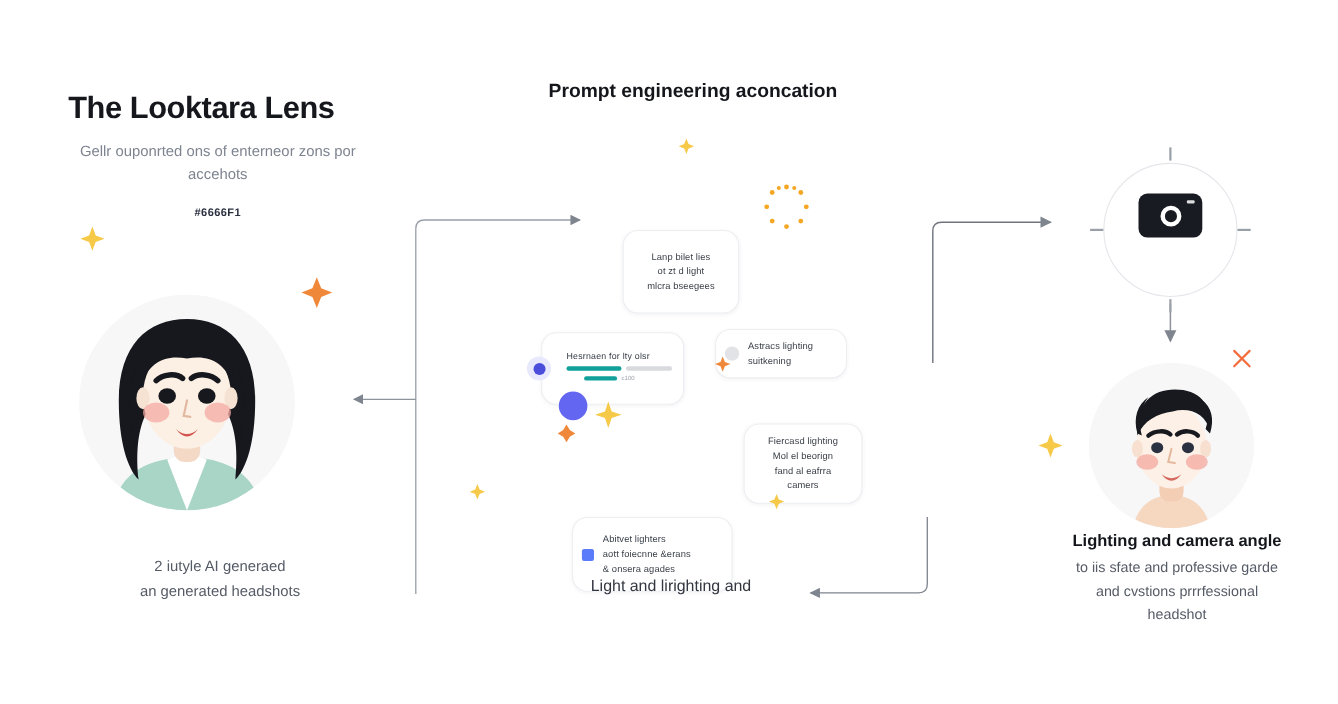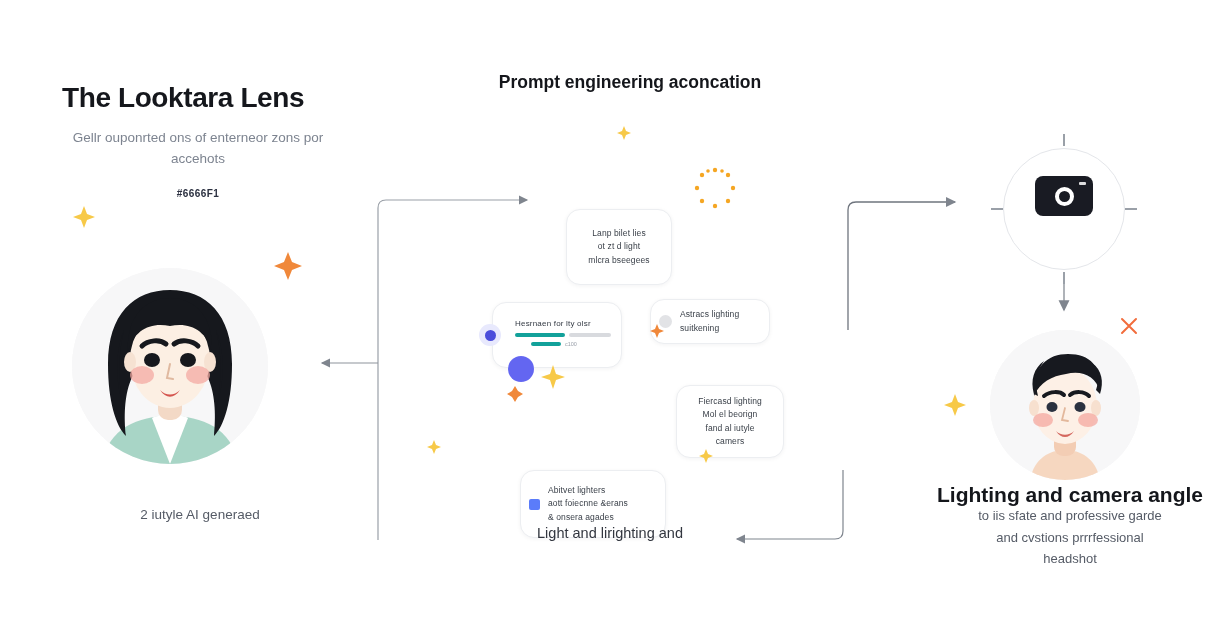--- a/index.html
+++ b/index.html
@@ -83,21 +83,21 @@
 
   
   .center-caption{
     left:470px;top:522px;width:280px;
     text-align:center;font-size:14.5px;color:#32363f;line-height:1.62;
   }
 
   
   .right-title{
     left:930px;top:483px;width:280px;
-    text-align:center;font-size:21px;font-weight:bold;color:#14161b;
+    text-align:center;font-size:15px;font-weight:bold;color:#14161b;
   }
   .right-sub{
     left:930px;top:505px;width:280px;
     text-align:center;font-size:13px;color:#555b66;line-height:1.66;
   }
 
   
   .cam-circle{
     left:1003px;top:148px;width:122px;height:122px;border-radius:50%;
     border:1px solid #e4e6ea;box-sizing:border-box;
@@ -184,20 +184,21 @@
 
       <ellipse cx="70" cy="107" rx="12" ry="9" fill="#f4a9a3" opacity=".75"></ellipse>
       <ellipse cx="126" cy="107" rx="12" ry="9" fill="#f4a9a3" opacity=".75"></ellipse>
 
       <path d="M88,122 C94,128 102,128 108,122 C102,131 94,131 88,122 Z" fill="#d4554f"></path>
     </svg>
   </div>
 
   <div class="abs left-caption">
     <div>2 iutyle AI generaed</div>
+    <div>an generated headshots</div>
   </div>
 
   <div class="abs center-title">Prompt engineering aconcation</div>
 
   <div class="abs card c1">
     <div class="card-text">
       <div>Lanp bilet lies</div>
       <div>ot zt d light</div>
       <div>mlcra bseegees</div>
     </div>
@@ -225,21 +226,21 @@
     <div class="card-text">
       <div>Astracs lighting</div>
       <div>suitkening</div>
     </div>
   </div>
 
   <div class="abs card c4">
     <div class="card-text">
       <div>Fiercasd lighting</div>
       <div>Mol el beorign</div>
-      <div>fand al iutyle</div>
+      <div>fand al eafrra</div>
       <div>camers</div>
     </div>
   </div>
 
   <div class="abs card c5">
     <div class="sq-blue"></div>
     <div class="card-text">
       <div>Abitvet lighters</div>
       <div>aott foiecnne &amp;erans</div>
       <div>&amp; onsera agades</div>

